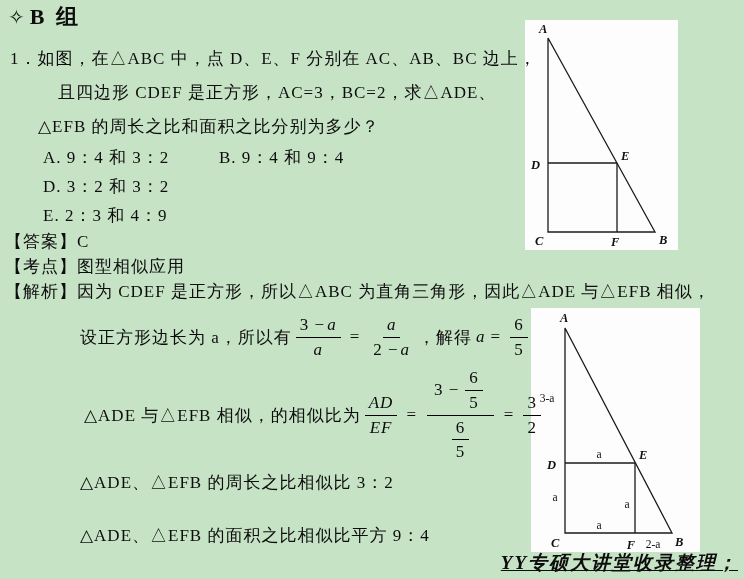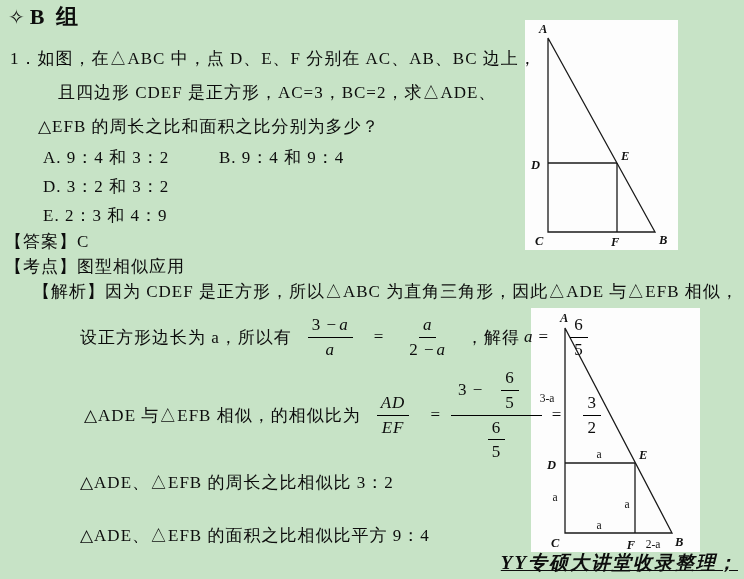--- a/index.html
+++ b/index.html
@@ -17,21 +17,21 @@
   .title .star { font-weight:normal; font-size:20px; margin-right:2px; }
 
   .opts { left:43px; top:143px; }
   .opt-row { display:flex; height:29px; align-items:center;gap:24px; }
   .opt-cell { display:inline-block; }
   .opt-cell.c1 { width:152px; }
 
   .lbl { letter-spacing:1px; }
   .step { display:flex; align-items:center; }
 
-  .frac { display:inline-flex; flex-direction:column; align-items:center; margin:0 16px; }
+  .frac { display:inline-flex; flex-direction:column; align-items:center; margin:0 4px; }
   .frac .fn { padding:0 4px 2px; border-bottom:1.2px solid #000; text-align:center; line-height:1.15; }
   .frac .fd { padding:2px 4px 0; text-align:center; line-height:1.15; }
   .bigfrac { display:inline-flex; flex-direction:column; align-items:center; margin:0 5px; }
   .bigfrac .bn { display:flex; align-items:center; justify-content:center; border-bottom:1.2px solid #000; padding:0 7px 2px; }
   .bigfrac .bd { display:flex; align-items:center; justify-content:center; padding-top:2px; }
   .v { font-style:italic; }
   .eq { margin:0 5px; }
   .tok { margin-right:2px; }
 
   .diag { position:absolute; background:#fdfdfd; z-index:1; }
@@ -66,21 +66,21 @@
     <span class="opt-cell c1">E. 2：3 和 4：9</span>
   </div>
 </div>
 
 <div class="abs txt" style="left:5px; top:230px;">
   <span class="lbl">【答案】</span><span>C</span>
 </div>
 <div class="abs txt" style="left:5px; top:255px;">
   <span class="lbl">【考点】</span><span>图型相似应用</span>
 </div>
-<div class="abs txt" style="left:5px; top:280px;margin-left:28px;">
+<div class="abs txt" style="left:5px; top:280px;">
   <span class="lbl">【解析】</span><span>因为 CDEF 是正方形，所以△ABC 为直角三角形，因此△ADE 与△EFB 相似，</span>
 </div>
 
 <div class="abs txt step" style="left:80px; top:305px; height:64px;">
   <span>设正方形边长为 a，所以有</span>
   <span class="frac">
     <span class="fn"><span class="tok">3 −</span><span class="v">a</span></span>
     <span class="fd v">a</span>
   </span>
   <span class="eq">=</span>

